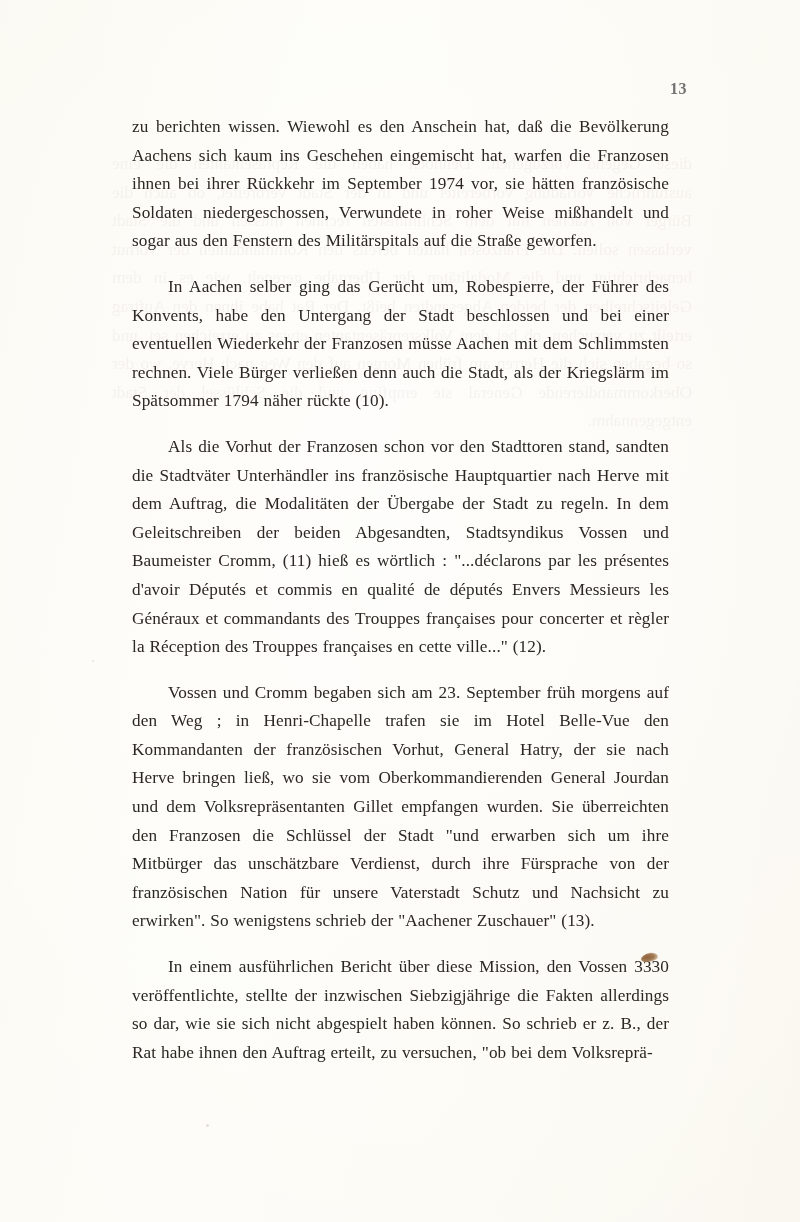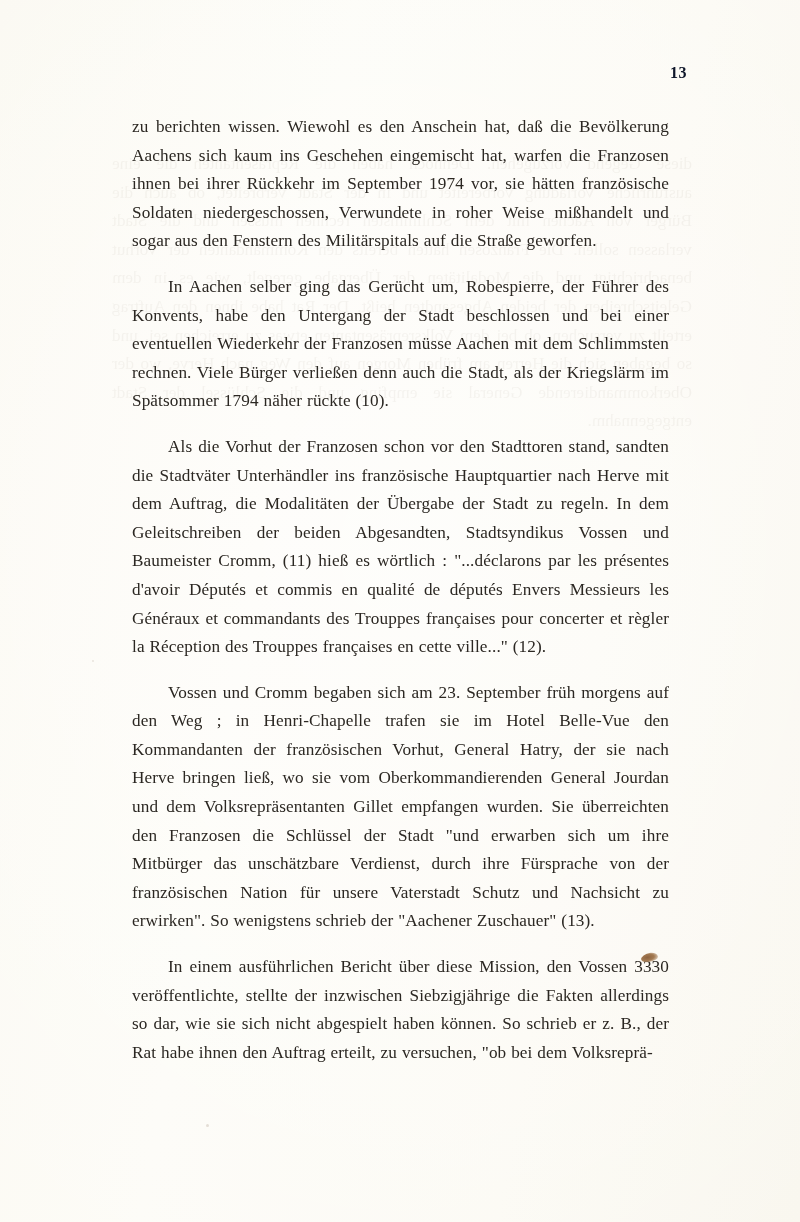--- a/index.html
+++ b/index.html
@@ -46,25 +46,25 @@
     text-align: justify;
     color: #6b5a44;
     pointer-events: none;
     overflow: hidden;
     word-spacing: 2px;
   }
 
   #page-number {
     position: absolute;
     right: 113px;
-    top: 64px;
+    top: 80px;
     font-size: 16px;
     font-weight: bold;
     letter-spacing: 0.5px;
-    color: #0f172a;
+    color: #737373;
   }
 
   #text-column {
     position: absolute;
     left: 115px;
     top: 96px;
     width: 571px;
   }
 
   .para {

